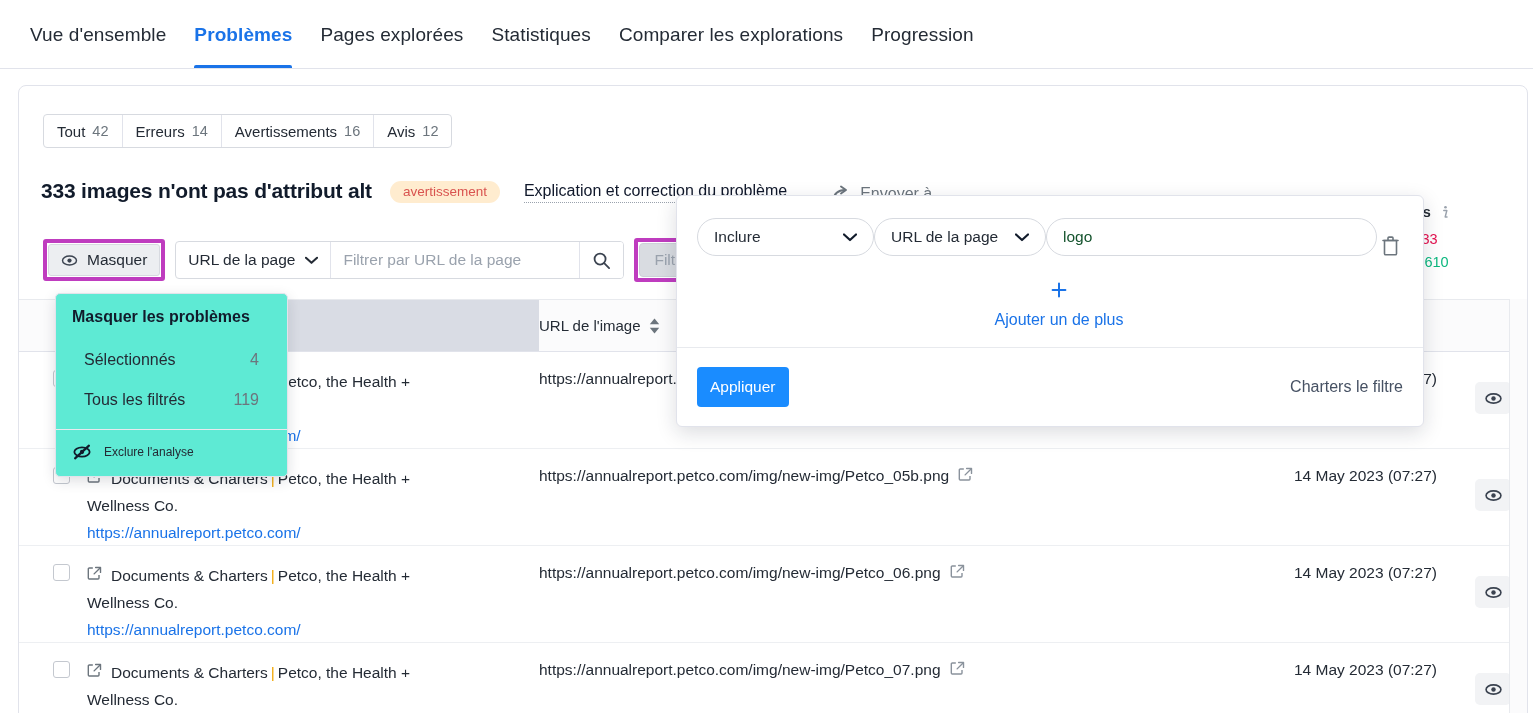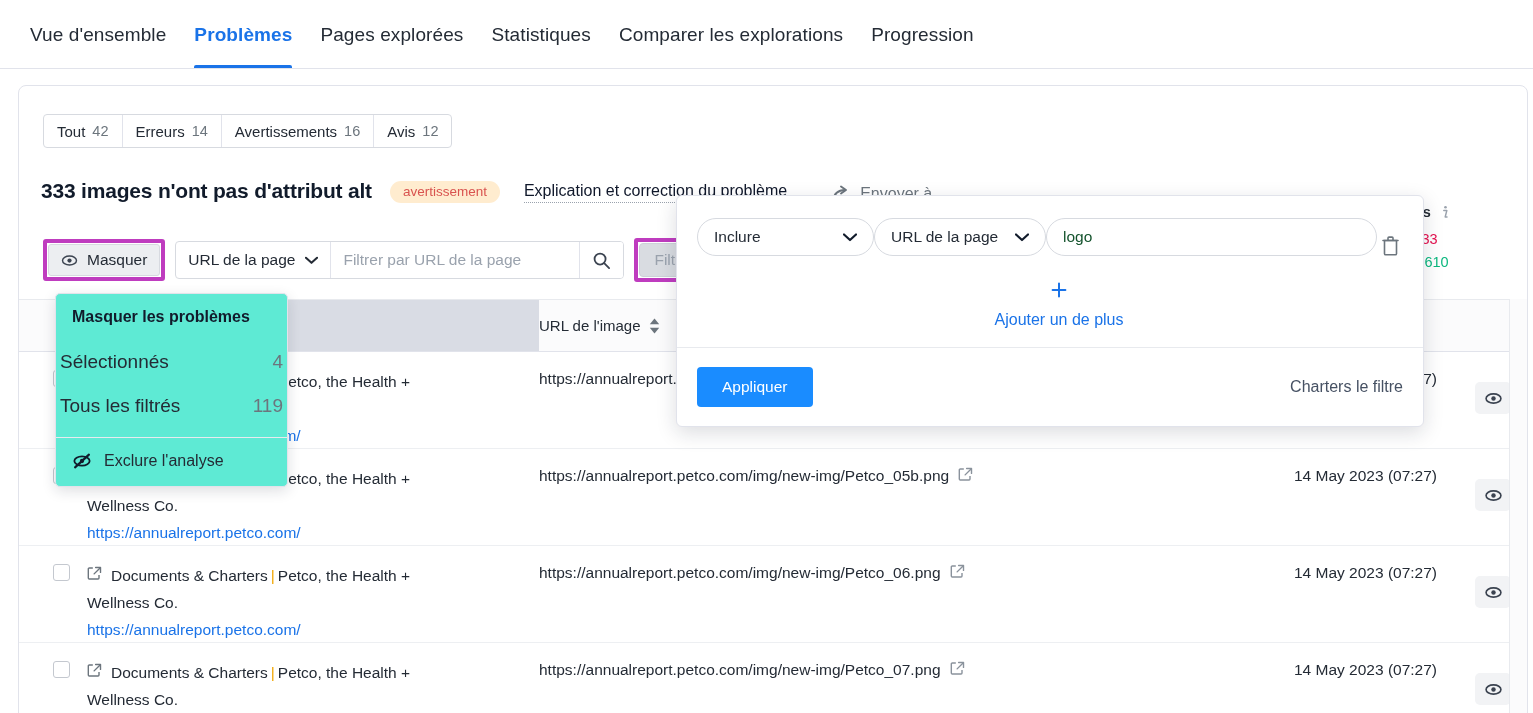--- a/index.html
+++ b/index.html
@@ -130,25 +130,25 @@
 
   
   .dd-hide {
     position: absolute; left: 36px; top: 207px; width: 233px;
     background: #5eead4; border: 1px solid #e1e3eb; border-radius: 5px;
     box-shadow: 0 4px 14px rgba(20,30,50,.14); z-index: 40; padding: 14px 0 0;
   }
   .dd-title { font-size: 16px; font-weight: bold; color: #111b2b; padding: 0 16px 14px; }
   .dd-row {
     display: flex; justify-content: space-between; align-items: center;
-    padding: 11px 4px; font-size: 19px; color: #242b35; cursor: pointer;
+    padding: 11px 28px; font-size: 16px; color: #242b35; cursor: pointer;
   }
   .dd-row .cnt { color: #6c757d; }
   .dd-sep { height: 1px; background: #e8eaee; margin: 9px 0 0; }
-  .dd-exclude { display: flex; align-items: center; gap: 12px; padding: 14px 16px 16px; font-size: 16px; color: #242b35; cursor: pointer; }
+  .dd-exclude { display: flex; align-items: center; gap: 12px; padding: 14px 16px 16px; font-size: 12px; color: #242b35; cursor: pointer; }
 
   
   .pop {
     position: absolute; left: 676px; top: 195px; width: 748px;
     background: #fff; border: 1px solid #e1e3eb; border-radius: 6px;
     box-shadow: 0 6px 20px rgba(20,30,50,.15); z-index: 50;
   }
   .pop-body { padding: 22px 20px 14px; }
   .filter-row { display: flex; align-items: flex-end; }
   .f-select {
@@ -163,21 +163,21 @@
     font-size: 15.5px; color: #14532d; outline: none; font-family: "Liberation Sans", sans-serif; background: #fff;
   }
   .trash { width: 26px; display: flex; justify-content: center; cursor: pointer; }
   .add-more { display: flex; align-items: center; gap: 13px; margin: 26px 0 4px 18px; color: #1a73e8; font-size: 16px; cursor: pointer; flex-direction: column; }
   .pop-foot {
     display: flex; align-items: center; justify-content: space-between;
     border-top: 1px solid #e8eaee; padding: 19px 20px;
   }
   .btn-apply {
     background: #1a8cff; color: #fff; font-size: 15.5px; border: none; border-radius: 4px;
-    padding: 11px 25px; cursor: pointer; font-family: "Liberation Sans", sans-serif;
+    padding: 11px 13px; cursor: pointer; font-family: "Liberation Sans", sans-serif;
   }
   .clear-filter { font-size: 16px; color: #465163; cursor: pointer; }
 </style>
 </head>
 <body>
 
 <div class="topnav">
   <div class="topnav-inner" id="nav-items">
       <div class="nav-item"><span>Vue d'ensemble</span></div>
       <div class="nav-item active"><span>Problèmes</span></div>

